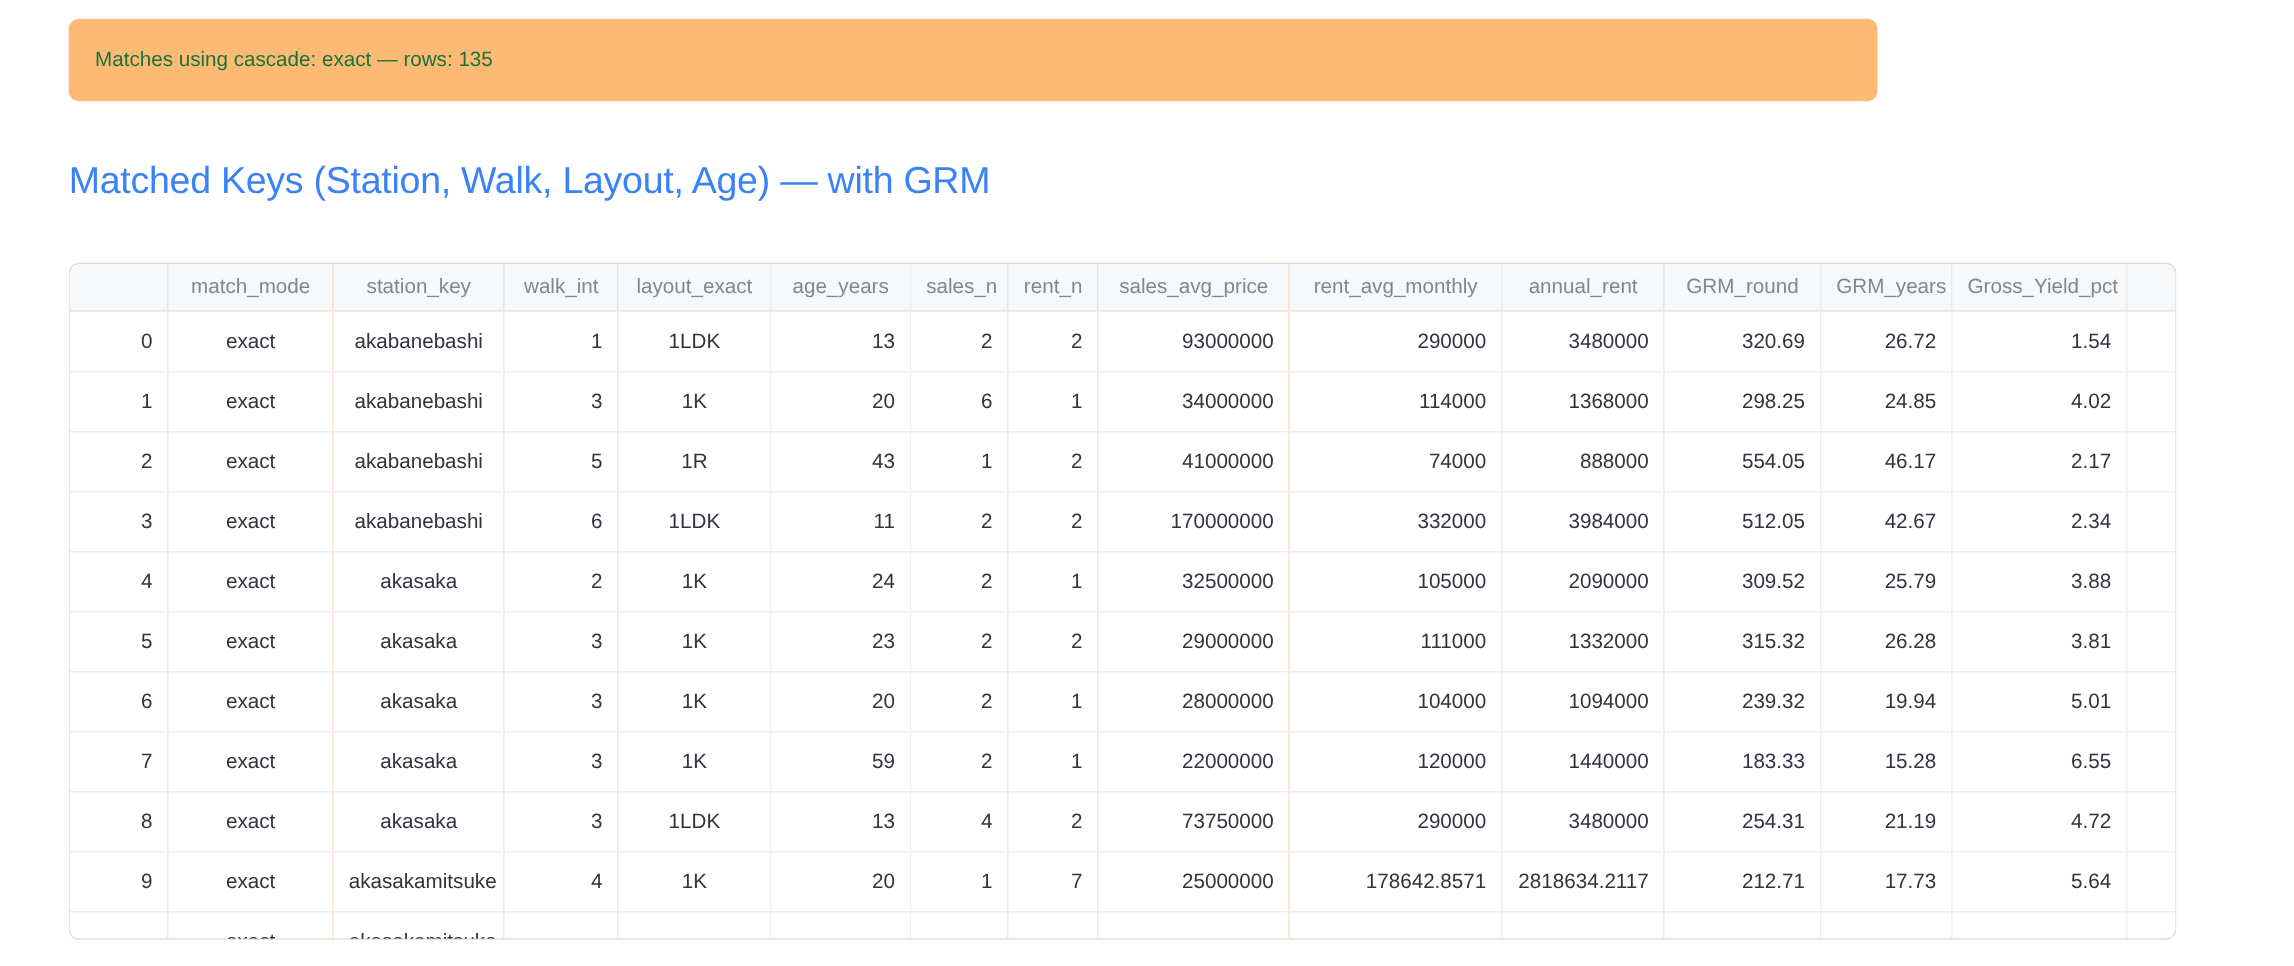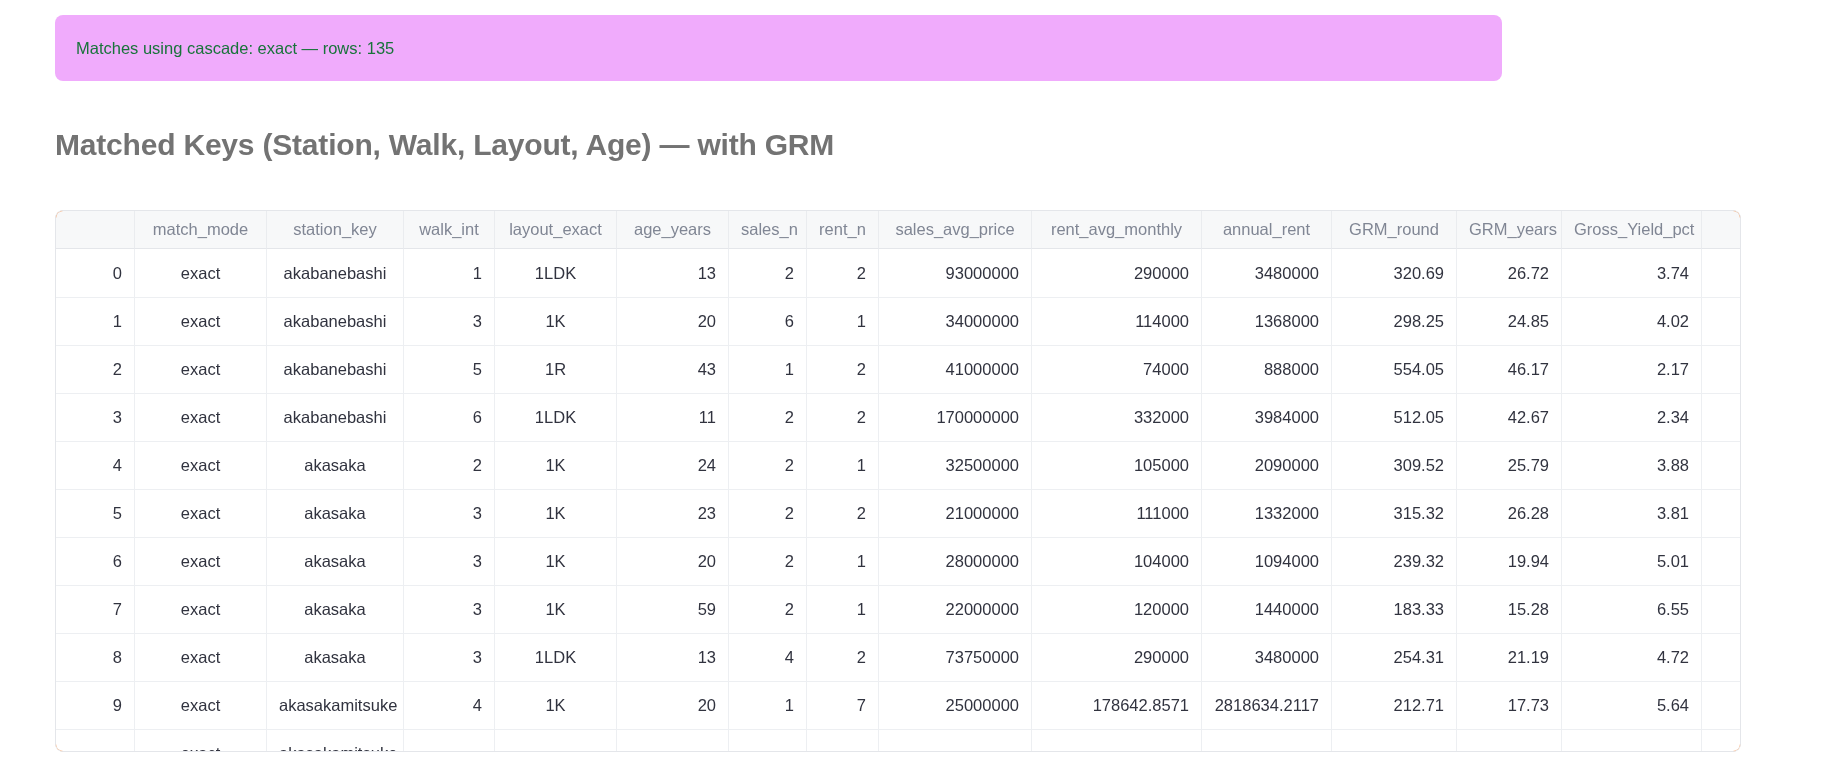--- a/index.html
+++ b/index.html
@@ -3,26 +3,26 @@
 <meta charset="utf-8">
 <style>
   html,body{margin:0;padding:0;}
   body{
     width:1835px;height:773px;background:#ffffff;position:relative;overflow:hidden;
     font-family:"Liberation Sans","DejaVu Sans",sans-serif;
     -webkit-font-smoothing:antialiased;
   }
   .banner{
     position:absolute;left:55px;top:15px;width:1447px;height:66px;
-    background:#f0abfc;border-radius:8px;display:flex;align-items:center;
+    background:#fdba74;border-radius:8px;display:flex;align-items:center;
     padding:0 21px;box-sizing:border-box;color:#18733a;font-size:16.5px;
   }
   .title{
     position:absolute;left:55px;top:128px;margin:0;
-    font-size:30px;font-weight:700;color:#737373;letter-spacing:-0.2px;white-space:nowrap;
+    font-size:30px;font-weight:400;color:#3b82f6;letter-spacing:-0.2px;white-space:nowrap;
   }
   .table-viewport{
     position:absolute;left:55px;top:210px;width:1686px;height:542px;
     border:1px solid #e4e6ea;border-radius:8px;overflow:hidden;
     box-sizing:border-box;background:#f97316;
   }
   table.grm-table{
     border-collapse:separate;border-spacing:0;table-layout:fixed;width:1840px;
   }
   table.grm-table th{
@@ -100,21 +100,21 @@
             <td class="ar">1</td>
             <td class="al">1LDK</td>
             <td class="ar">13</td>
             <td class="ar">2</td>
             <td class="ar">2</td>
             <td class="ar">93000000</td>
             <td class="ar">290000</td>
             <td class="ar">3480000</td>
             <td class="ar">320.69</td>
             <td class="ar">26.72</td>
-            <td class="ar">3.74</td>
+            <td class="ar">1.54</td>
             <td class="al"></td>
           </tr>
           <tr>
             <td class="ar idx">1</td>
             <td class="al">exact</td>
             <td class="al">akabanebashi</td>
             <td class="ar">3</td>
             <td class="al">1K</td>
             <td class="ar">20</td>
             <td class="ar">6</td>
@@ -180,21 +180,21 @@
           </tr>
           <tr>
             <td class="ar idx">5</td>
             <td class="al">exact</td>
             <td class="al">akasaka</td>
             <td class="ar">3</td>
             <td class="al">1K</td>
             <td class="ar">23</td>
             <td class="ar">2</td>
             <td class="ar">2</td>
-            <td class="ar">21000000</td>
+            <td class="ar">29000000</td>
             <td class="ar">111000</td>
             <td class="ar">1332000</td>
             <td class="ar">315.32</td>
             <td class="ar">26.28</td>
             <td class="ar">3.81</td>
             <td class="al"></td>
           </tr>
           <tr>
             <td class="ar idx">6</td>
             <td class="al">exact</td>

